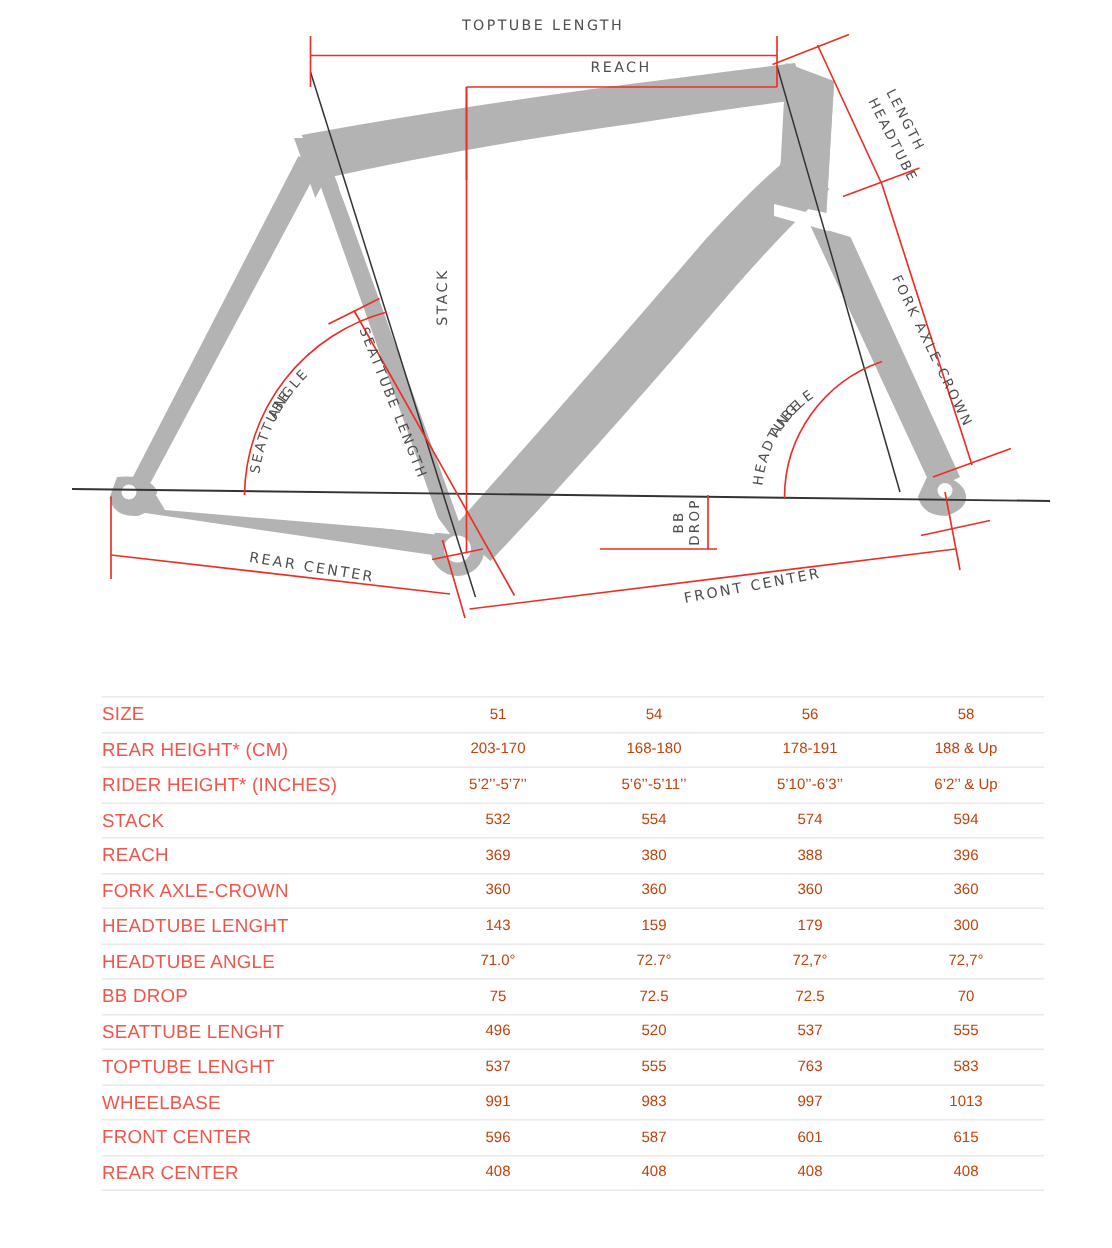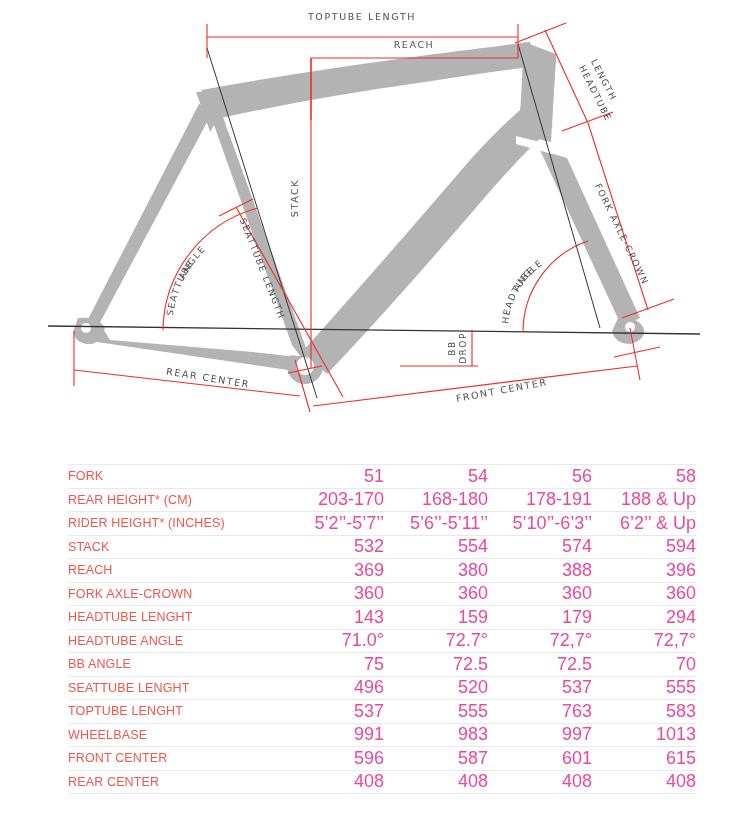--- a/index.html
+++ b/index.html
@@ -63,23 +63,23 @@
   }
   .row-label {
     text-align: left;
     color: #f2564b;
     font-size: 12.5px;
     letter-spacing: 0.15px;
     width: 212px;
     padding-left: 1px;
   }
   .row-value {
-    text-align: right;
-    color: #ec4899;
-    font-size: 18px;
+    text-align: center;
+    color: #c2410c;
+    font-size: 10px;
     width: 104px;
   }
 </style>
 </head>
 <body>
 
 <div id="geometry-diagram">
   <svg width="741" height="440" viewBox="0 0 741 440" xmlns="http://www.w3.org/2000/svg">
     <defs>
 
@@ -269,21 +269,21 @@
           <tspan>FRONT CENTER</tspan>
         </textPath>
       </text>
     </g>
   </svg>
 </div>
 
 <table id="geometry-table">
   <tbody>
       <tr>
-        <th class="row-label">FORK</th>
+        <th class="row-label">SIZE</th>
         <td class="row-value">51</td>
         <td class="row-value">54</td>
         <td class="row-value">56</td>
         <td class="row-value">58</td>
       </tr>
       <tr>
         <th class="row-label">REAR HEIGHT* (CM)</th>
         <td class="row-value">203-170</td>
         <td class="row-value">168-180</td>
         <td class="row-value">178-191</td>
@@ -315,31 +315,31 @@
         <td class="row-value">360</td>
         <td class="row-value">360</td>
         <td class="row-value">360</td>
         <td class="row-value">360</td>
       </tr>
       <tr>
         <th class="row-label">HEADTUBE LENGHT</th>
         <td class="row-value">143</td>
         <td class="row-value">159</td>
         <td class="row-value">179</td>
-        <td class="row-value">294</td>
+        <td class="row-value">300</td>
       </tr>
       <tr>
         <th class="row-label">HEADTUBE ANGLE</th>
         <td class="row-value">71.0°</td>
         <td class="row-value">72.7°</td>
         <td class="row-value">72,7°</td>
         <td class="row-value">72,7°</td>
       </tr>
       <tr>
-        <th class="row-label">BB ANGLE</th>
+        <th class="row-label">BB DROP</th>
         <td class="row-value">75</td>
         <td class="row-value">72.5</td>
         <td class="row-value">72.5</td>
         <td class="row-value">70</td>
       </tr>
       <tr>
         <th class="row-label">SEATTUBE LENGHT</th>
         <td class="row-value">496</td>
         <td class="row-value">520</td>
         <td class="row-value">537</td>

